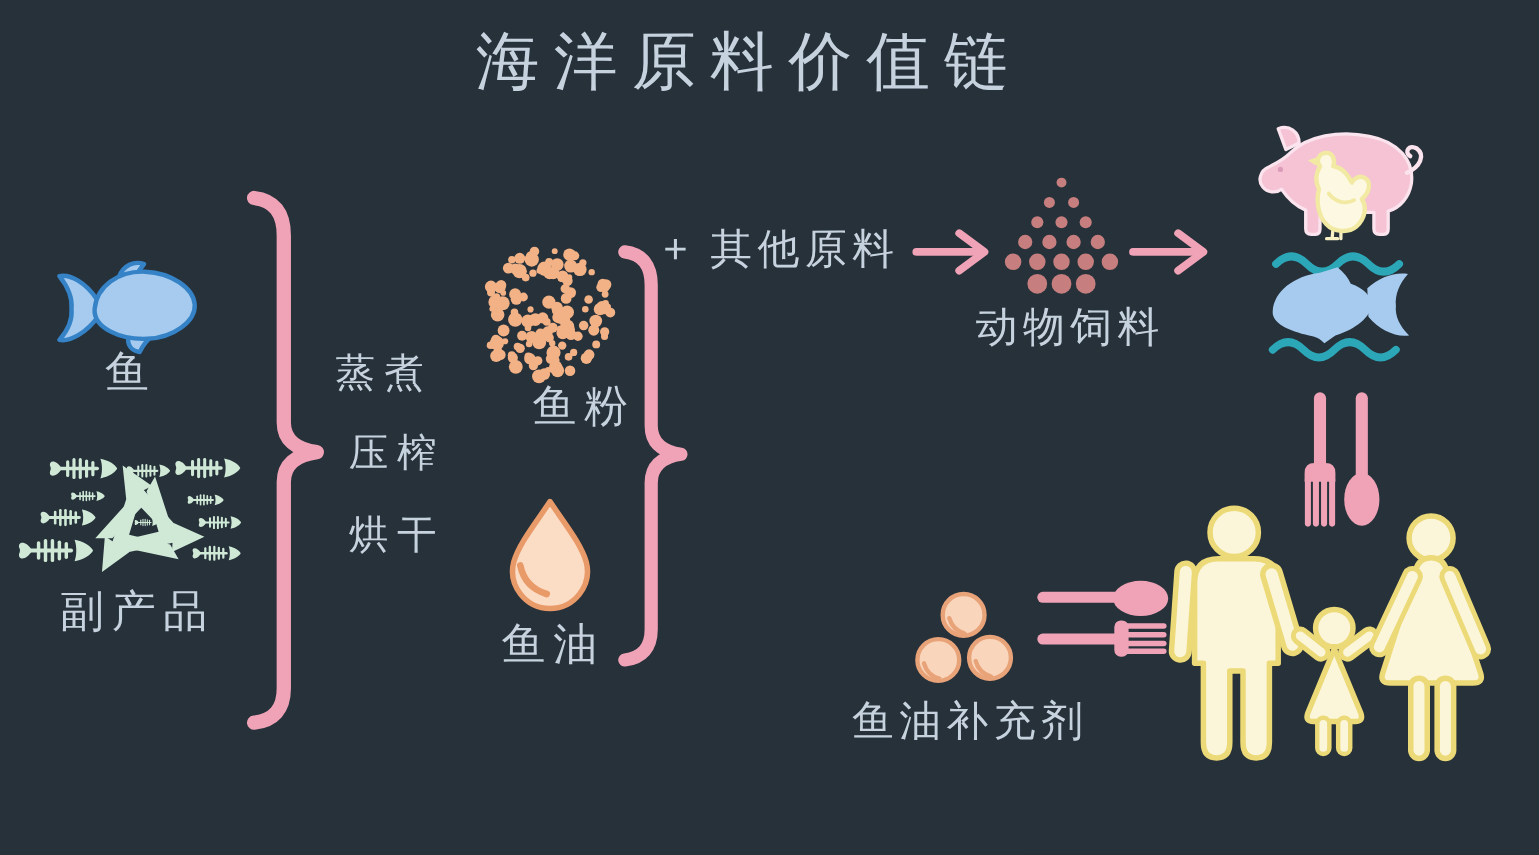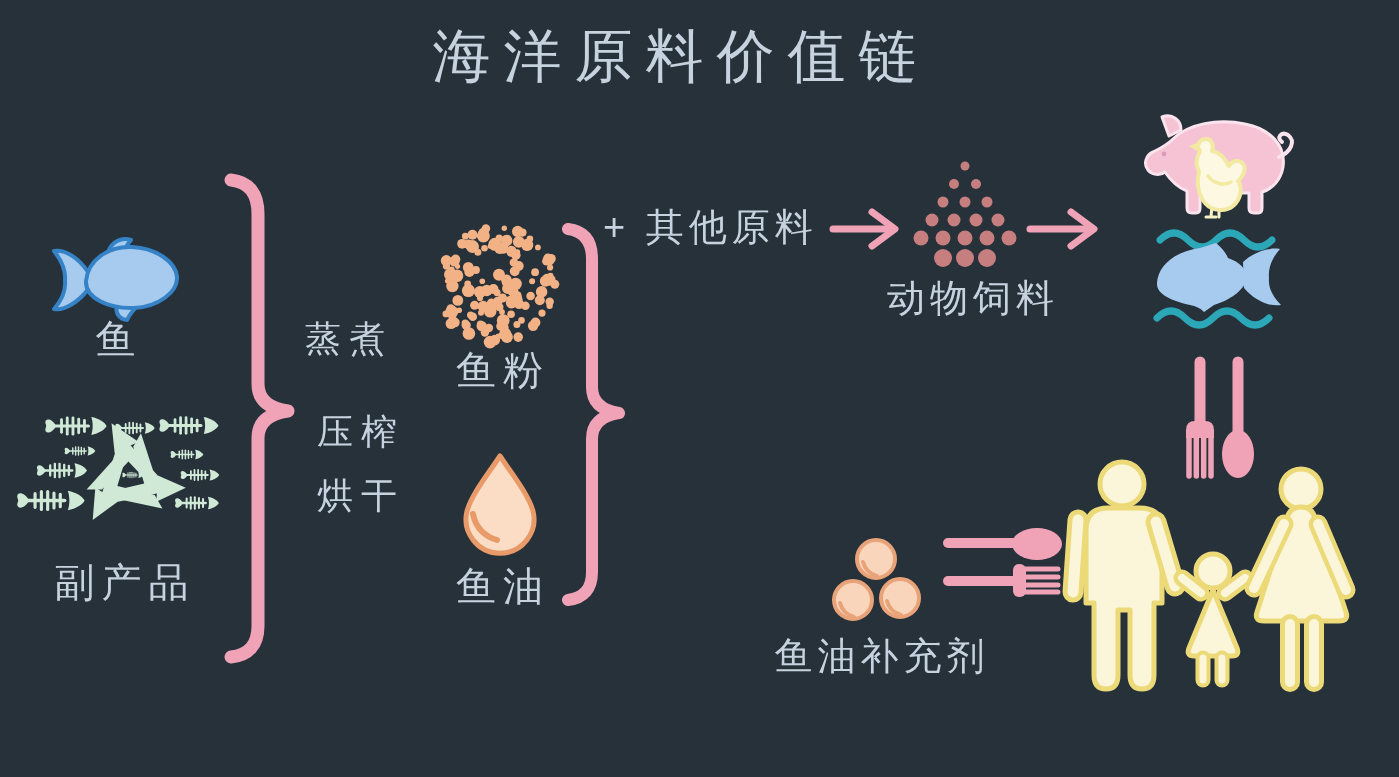--- a/index.html
+++ b/index.html
@@ -339,27 +339,27 @@
       <line class="limb-i" stroke-width="10" x1="1290" y1="624" x2="1290" y2="682"></line>
       <line class="limb-o" stroke-width="20" x1="1314" y1="624" x2="1314" y2="682"></line>
       <line class="limb-i" stroke-width="10" x1="1314" y1="624" x2="1314" y2="682"></line>
     </g>
   </svg>
 
   <div class="lbl title center" style="left:681px;top:24px;">海洋原料价值链</div>
 
   <div class="lbl big center" style="left:119px;top:317px;">鱼</div>
 
-  <div class="lbl big center" style="left:125px;top:560px;text-align:center;">副产品</div>
+  <div class="lbl big center" style="left:125px;top:534px;text-align:center;">副产品</div>
 
   <div class="lbl proc" style="left:305px;top:319px;">蒸煮</div>
-  <div class="lbl proc" style="left:317px;top:412px;">压榨</div>
-  <div class="lbl proc" style="left:317px;top:466px;margin-top:10px;">烘干</div>
-
-  <div class="lbl big center" style="left:503px;top:348px;">鱼粉</div>
+  <div class="lbl proc" style="left:317px;top:392px;">压榨</div>
+  <div class="lbl proc" style="left:317px;top:466px;">烘干</div>
+
+  <div class="lbl big center" style="left:531px;top:348px;">鱼粉</div>
   <div class="lbl big center" style="left:503px;top:564px;">鱼油</div>
 
   <div class="lbl mid center" style="left:973px;top:278px;">动物饲料</div>
 
   <div class="lbl mid" style="left:603px;top:207px;">+ 其他原料</div>
 
   <div class="lbl mid center" style="left:882px;top:636px;text-align:center;">鱼油补充剂</div>
 </div>
 
 </body></html>

